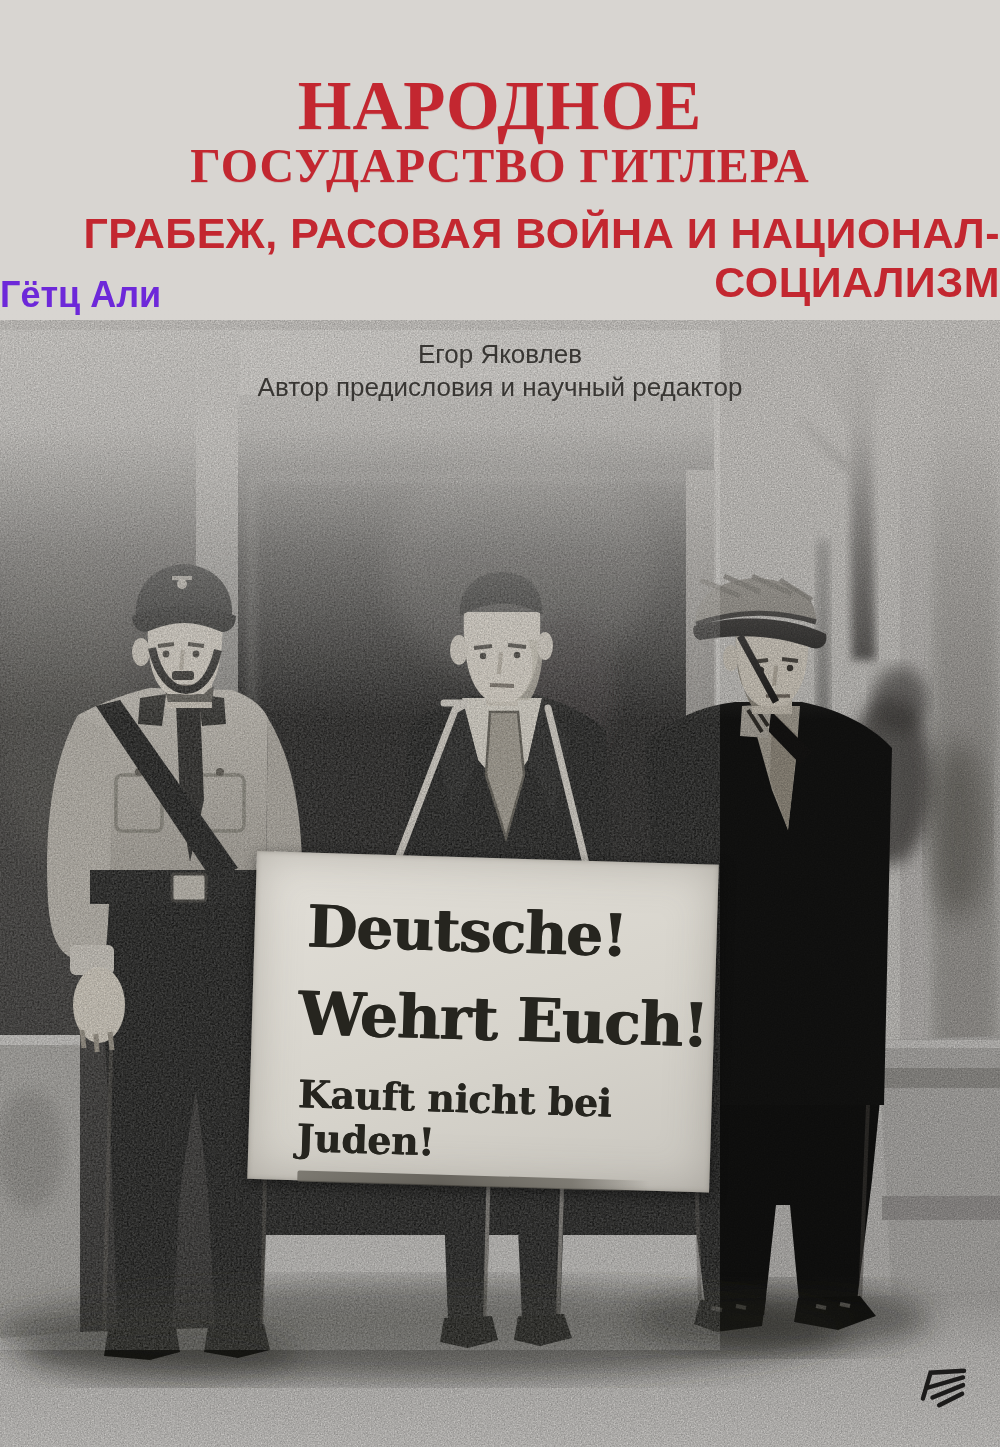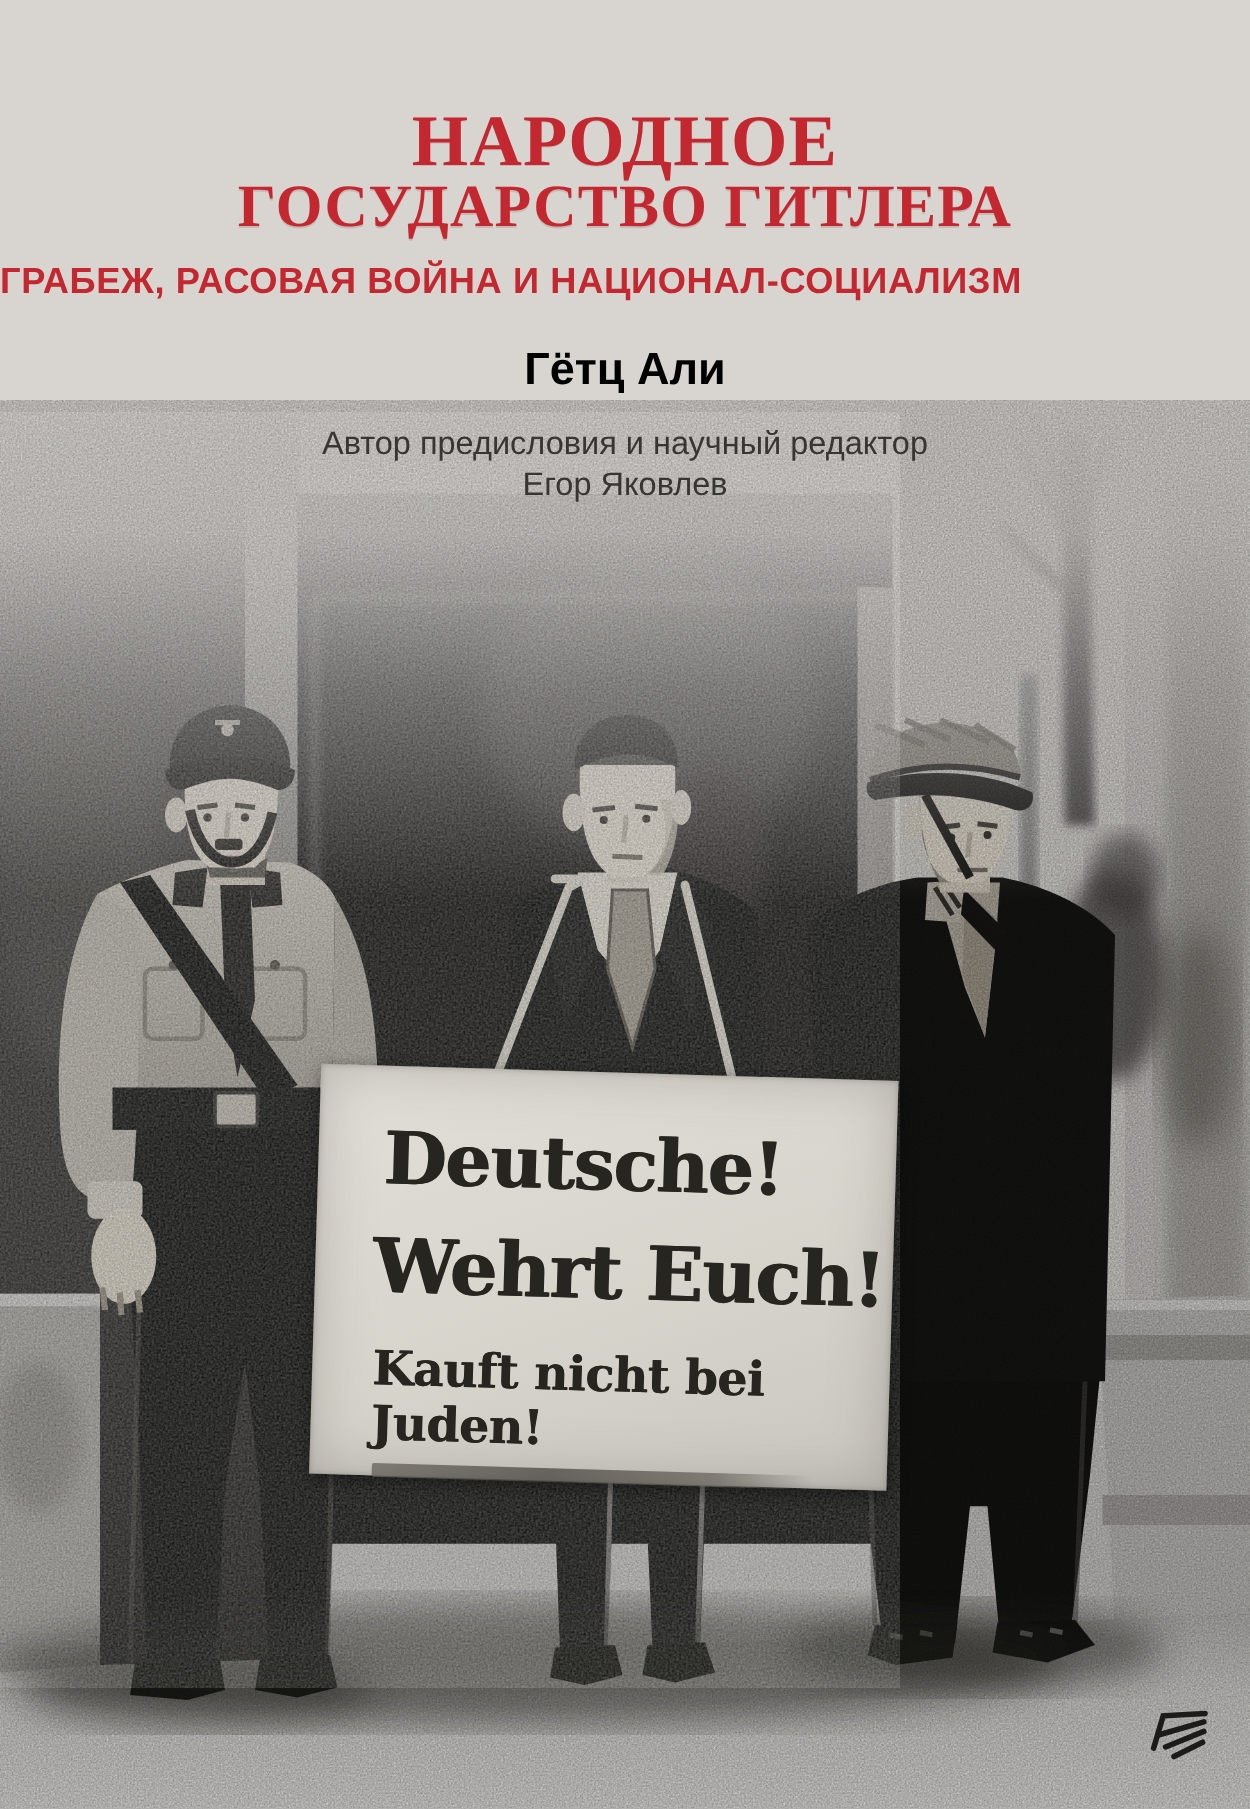--- a/index.html
+++ b/index.html
@@ -9,29 +9,29 @@
     -webkit-font-smoothing:antialiased;
   }
   .photo-svg{position:absolute;left:0;top:0;width:1000px;height:1447px;}
   .textlayer{position:absolute;left:0;top:0;width:1000px;}
   .title{
     position:absolute;left:0;right:0;text-align:center;
     font-family:"Liberation Serif",serif;font-weight:700;
     color:#c32730;line-height:1;letter-spacing:1px;
     text-shadow:0 1px 0 rgba(120,30,35,.15);
   }
-  .title.l1{top:84px;font-size:58px;}
+  .title.l1{top:72px;font-size:69px;}
   .title.l2{top:142px;font-size:48px;}
   .subtitle{
-    position:absolute;left:0;right:0;top:209px;text-align:left;
-    font-weight:700;font-size:29px;color:#c32730;letter-spacing:.5px;
+    position:absolute;left:0;right:0;top:209px;text-align:right;
+    font-weight:700;font-size:43px;color:#c32730;letter-spacing:.5px;
   }
   .author{
-    position:absolute;left:0;right:0;top:274px;text-align:center;
-    font-weight:700;font-size:36px;color:#000000;
+    position:absolute;left:0;right:0;top:274px;
+    font-weight:700;font-size:36px;color:#6d28d9;
   }
   .editor{
     position:absolute;left:0;right:0;top:338px;text-align:center;
     font-size:26px;color:#383633;line-height:33px;
   }
   
   .sign{
     position:absolute;left:257px;top:851px;width:462px;height:328px;
     transform:rotate(1.7deg);transform-origin:0 0;
     background:linear-gradient(160deg,#e2dfd8 0%,#d7d4cc 55%,#c9c6bf 100%);
@@ -300,22 +300,22 @@
     <rect x="0" y="320" width="1000" height="1127" filter="url(#grainDark)" opacity=".30"></rect>
     <rect x="0" y="330" width="720" height="1020" filter="url(#grainLight)" opacity=".20"></rect>
   </svg>
 
   <div class="textlayer">
     <div class="title l1">НАРОДНОЕ</div>
     <div class="title l2">ГОСУДАРСТВО ГИТЛЕРА</div>
     <div class="subtitle">ГРАБЕЖ, РАСОВАЯ ВОЙНА И НАЦИОНАЛ-СОЦИАЛИЗМ</div>
     <div class="author">Гётц Али</div>
     <div class="editor">
+      <div>Егор Яковлев</div>
       <div>Автор предисловия и научный редактор</div>
-      <div>Егор Яковлев</div>
     </div>
   </div>
 
   <div class="sign">
     <div class="s1">Deutsche!</div>
     <div class="s2">Wehrt Euch!</div>
     <div class="s3">Kauft nicht bei Juden!</div>
     <div class="bar"></div>
   </div>
 

